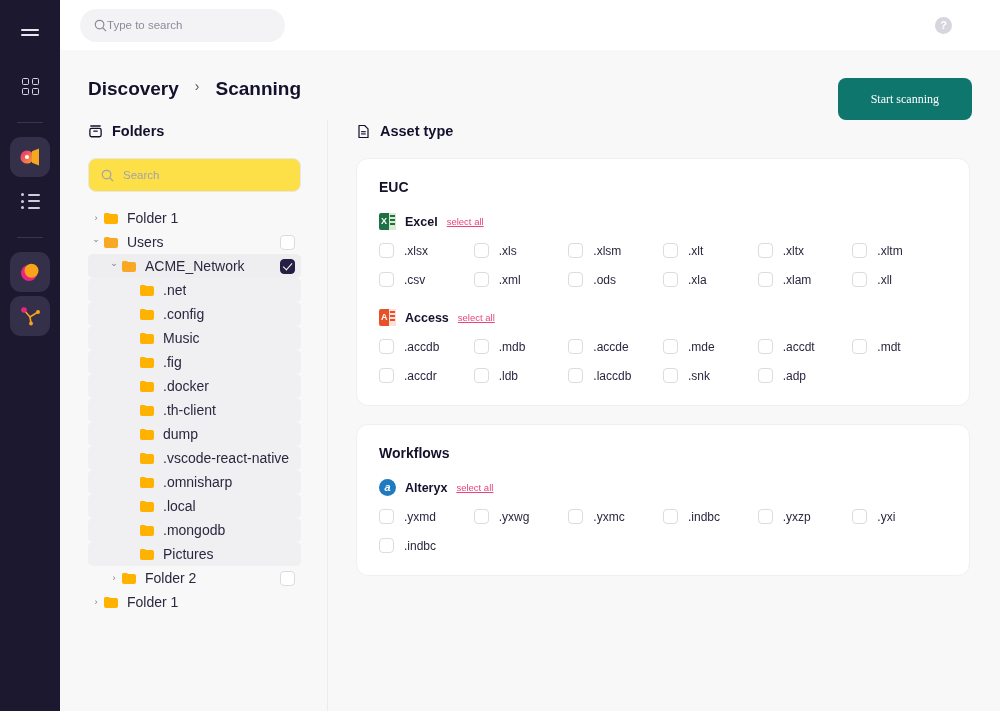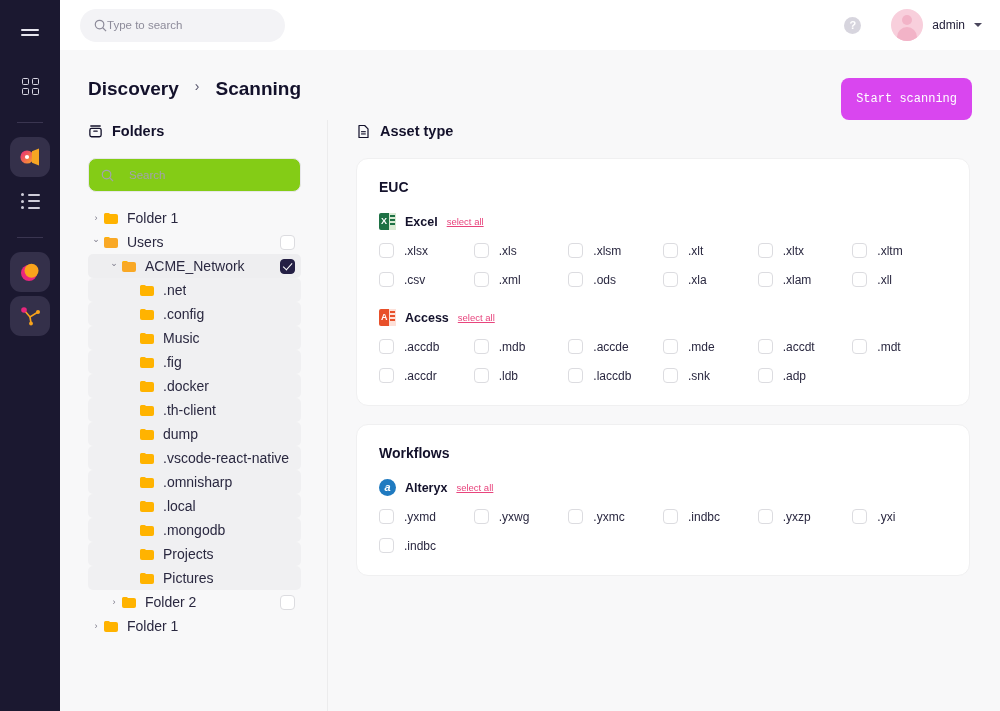--- a/index.html
+++ b/index.html
@@ -76,35 +76,35 @@
 
   .content { flex: 1; background: #f8f8f9; position: relative; overflow: hidden; }
 
   .pagehead {
     display: flex; padding: 28px 28px 0 28px; height: 70px;
   }
   .crumb1 { font-size: 19px; font-weight: bold; color: #13112b; }
   .crumb-sep { margin: 0 16px; color: #55536a; font-size: 14px; }
   .crumb2 { font-size: 19px; font-weight: bold; color: #13112b; }
   .scanbtn {
-    margin-left: auto; background: #d946ef; color: #ffffff;
-    border: 0; border-radius: 8px; padding: 11px 15px;
-    font-size: 12px; font-family: Liberation Mono, monospace; cursor: pointer;
+    margin-left: auto; background: #0f766e; color: #ffffff;
+    border: 0; border-radius: 8px; padding: 11px 33px;
+    font-size: 12px; font-family: Liberation Serif, serif; cursor: pointer;
   }
 
   .cols { display: flex; padding-left: 28px; height: 611px; }
   .leftcol { width: 240px; flex: 0 0 240px; padding-right: 26px; border-right: 1px solid #ececed; }
   .rightcol { flex: 1; padding: 0 30px 0 28px; }
 
   .sec-head { display: flex; align-items: center; gap: 9px; margin-bottom: 16px; height: 22px; }
   .sec-title { font-size: 14.5px; font-weight: bold; color: #13112b; }
 
   .fsearch {
-    height: 34px; border: 1px solid #e7e7ea; border-radius: 8px; background: #84cc16;
-    display: flex; align-items: center; gap: 15px; padding: 8px 12px; cursor: text;
+    height: 34px; border: 1px solid #e7e7ea; border-radius: 8px; background: #fde047;
+    display: flex; align-items: center; gap: 9px; padding: 8px 12px; cursor: text;
   }
   .fsearch input {
     border: 0; outline: none; background: transparent; flex: 1;
     font-family: "Liberation Sans", sans-serif; font-size: 11.5px; color: #4a4858;
   }
   .fsearch input::placeholder { color: #a3a1ae; }
 
   .tree { margin-top: 14px; }
   .node { display: flex; align-items: center; height: 24px; border-radius: 5px; cursor: pointer; }
   .node.selected { background: #eeeef0; }
@@ -229,25 +229,20 @@
     <div class="topbar">
       <div class="topsearch">
         <svg width="13" height="13" viewBox="0 0 14 14">
           <circle cx="6" cy="6" r="4.6" stroke="#8d8b9a" stroke-width="1.3" fill="none"></circle>
           <line x1="9.4" y1="9.4" x2="13" y2="13" stroke="#8d8b9a" stroke-width="1.3"></line>
         </svg>
         <input type="text" placeholder="Type to search" style="">
       </div>
       <div class="spacer"></div>
       <div class="help-icon">?</div>
-      <div class="user">
-        <div class="avatar"></div>
-        <span class="username">admin</span>
-        <span class="caret"></span>
-      </div>
     </div>
 
     <div class="content">
 
       <div class="pagehead">
         <span class="crumb1">Discovery</span>
         <span class="crumb-sep">›</span>
         <span class="crumb2">Scanning</span>
         <button class="scanbtn">Start scanning</button>
       </div>
@@ -379,28 +374,20 @@
                 </span>
                 <span class="node-label">.local</span>
               </div>
               <div class="node indent-2 child">
                 <span class="chev"></span>
                 <span class="folder-ico">
                   <span class="tab"></span>
                   <span class="body"></span>
                 </span>
                 <span class="node-label">.mongodb</span>
-              </div>
-              <div class="node indent-2 child">
-                <span class="chev"></span>
-                <span class="folder-ico">
-                  <span class="tab"></span>
-                  <span class="body"></span>
-                </span>
-                <span class="node-label">Projects</span>
               </div>
               <div class="node indent-2 child">
                 <span class="chev"></span>
                 <span class="folder-ico">
                   <span class="tab"></span>
                   <span class="body"></span>
                 </span>
                 <span class="node-label">Pictures</span>
               </div>
               <div class="node indent-1">

